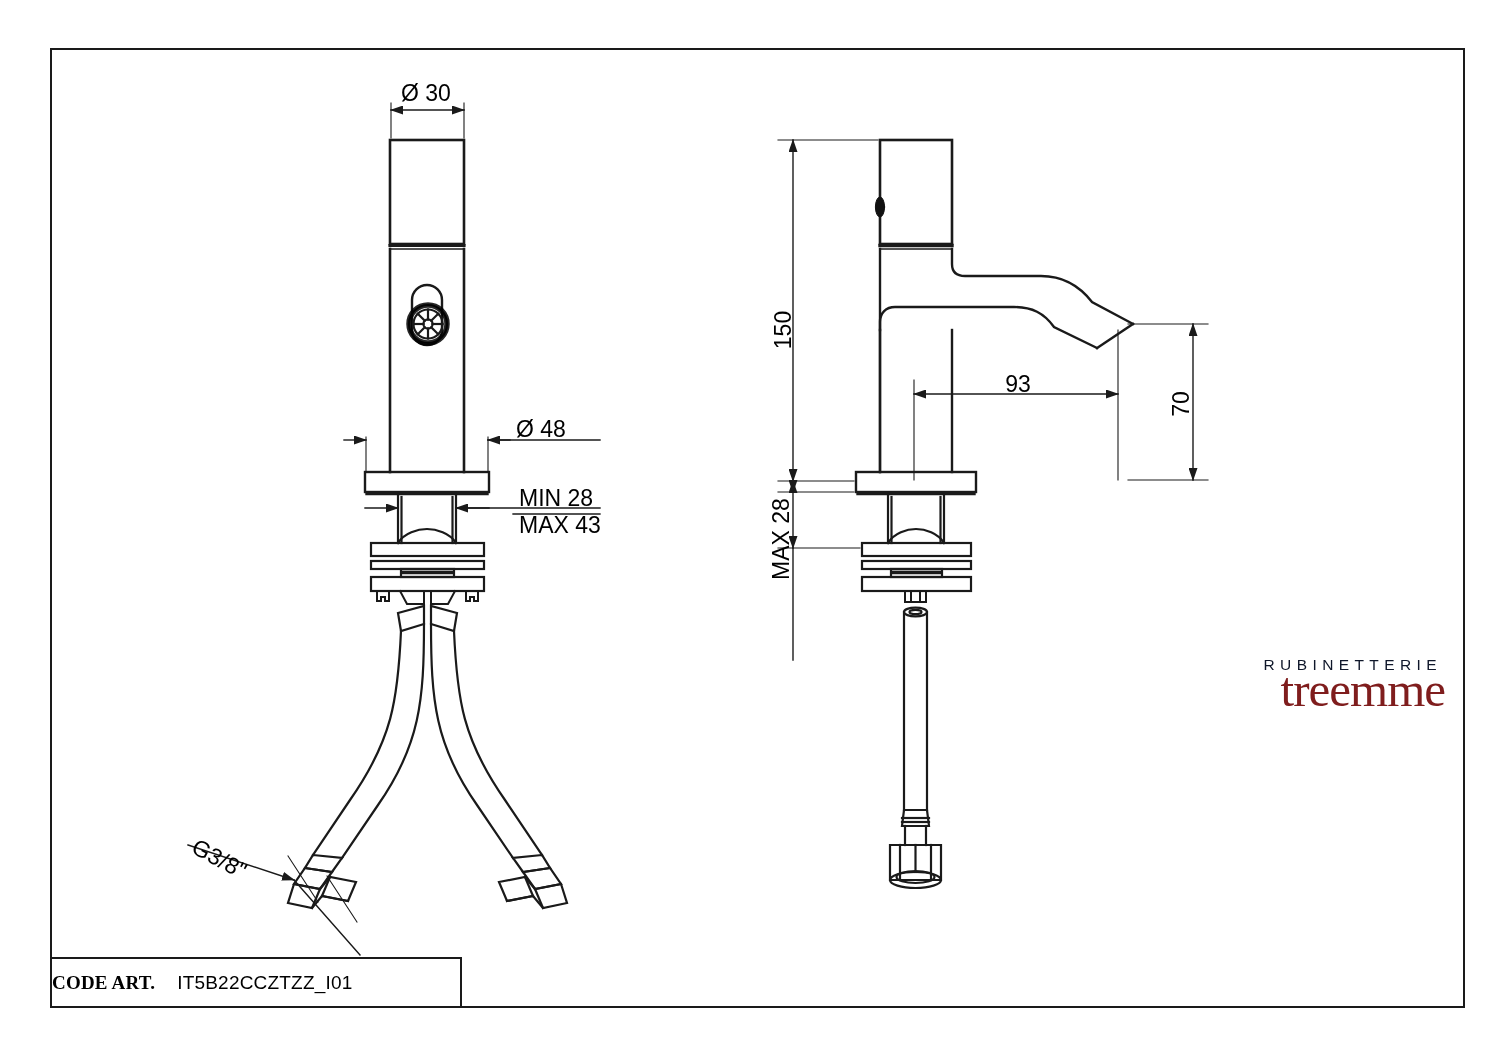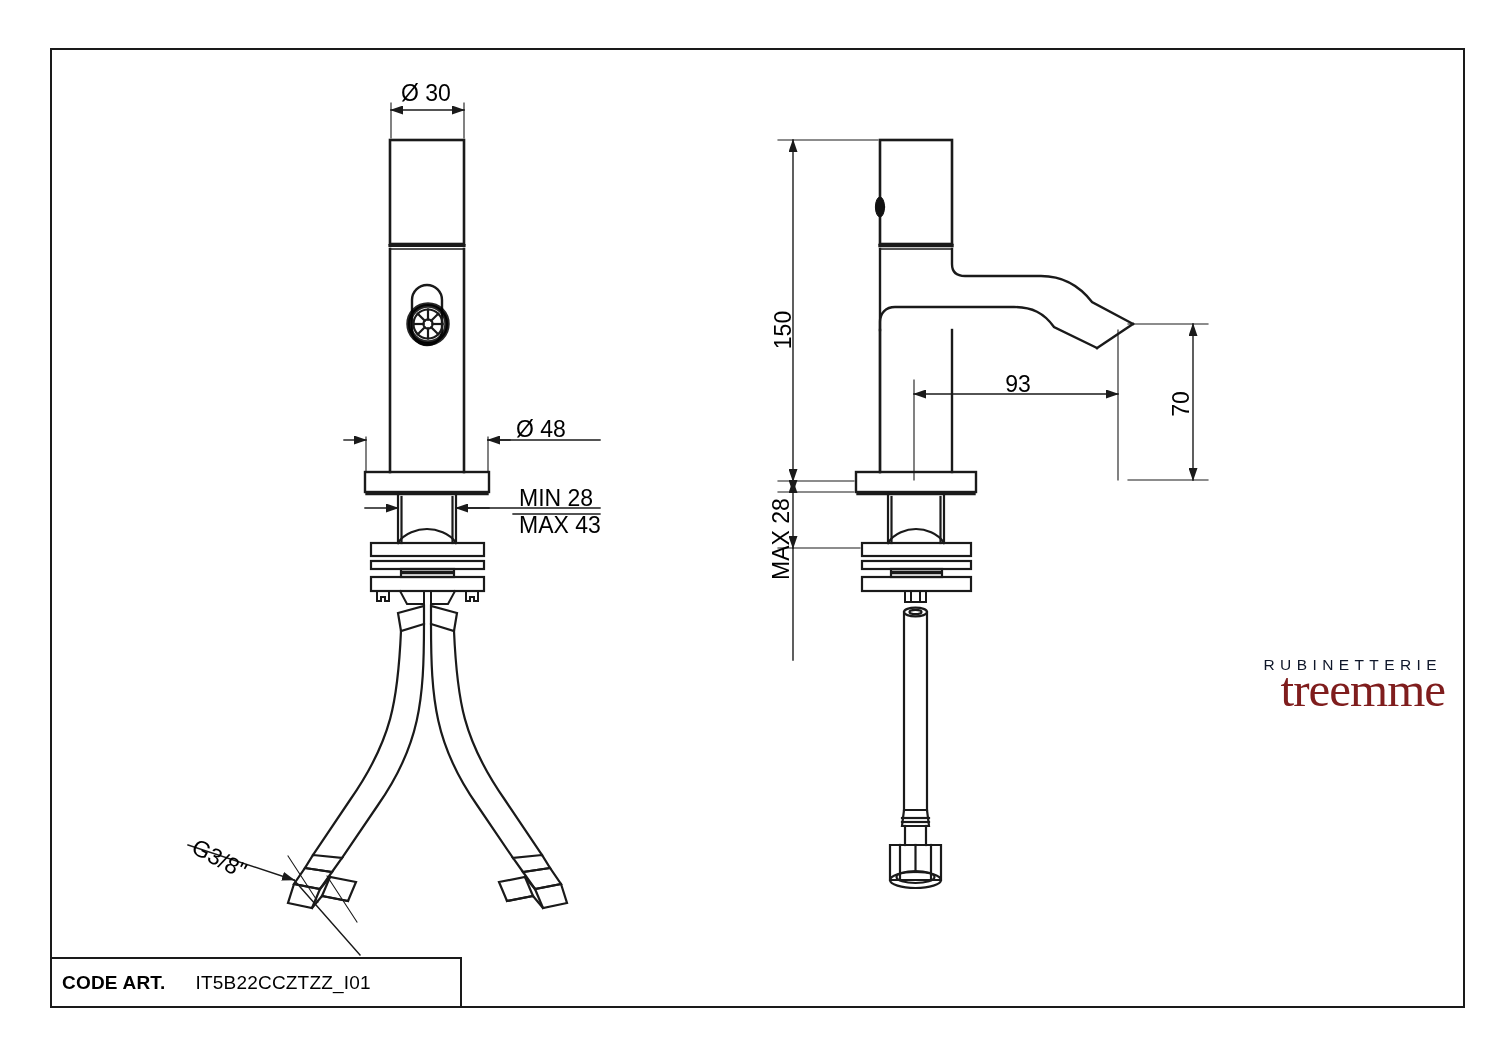--- a/index.html
+++ b/index.html
@@ -4,22 +4,22 @@
 <style>
   html,body{margin:0;padding:0;background:#ffffff;}
   body{width:1500px;height:1060px;position:relative;overflow:hidden;
        font-family:"Liberation Sans",sans-serif;color:#000;}
   #sheet{position:absolute;left:0;top:0;width:1500px;height:792px;}
   #frame{position:absolute;left:50px;top:48px;width:1415px;height:960px;
          border:2px solid #1a1a1a;box-sizing:border-box;background:#fff;}
   #codebox{position:absolute;left:50px;top:957px;width:412px;height:51px;
            border:2px solid #1a1a1a;box-sizing:border-box;background:#fff;
            display:flex;align-items:center;}
-  #codebox .lbl{font-size:19px;font-weight:bold;margin-left:10px;letter-spacing:.2px;}
-  #codebox .val{font-size:19px;margin-left:30px;letter-spacing:.2px;}
+  #codebox .lbl{font-size:19px;font-weight:bold;letter-spacing:.2px;font-family:Liberation Serif, serif;}
+  #codebox .val{font-size:19px;margin-left:22px;letter-spacing:.2px;}
   #logo{position:absolute;right:55px;bottom:55px;width:330px;height:80px;
         text-align:right;}
   #logo .sub{font-size:15.5px;letter-spacing:5.4px;font-weight:400;
              line-height:1;margin-right:3px;color:#0f172a;}
   #logo .main{font-family:"Liberation Serif",serif;font-size:49px;line-height:.86;
               letter-spacing:-1px;color:#7f1d1d;margin-top:-4px;}
   svg{position:absolute;left:0;top:0;}
   .dimtext{font-family:"Liberation Sans",sans-serif;font-size:23px;fill:#000;}
 </style>
 </head>

